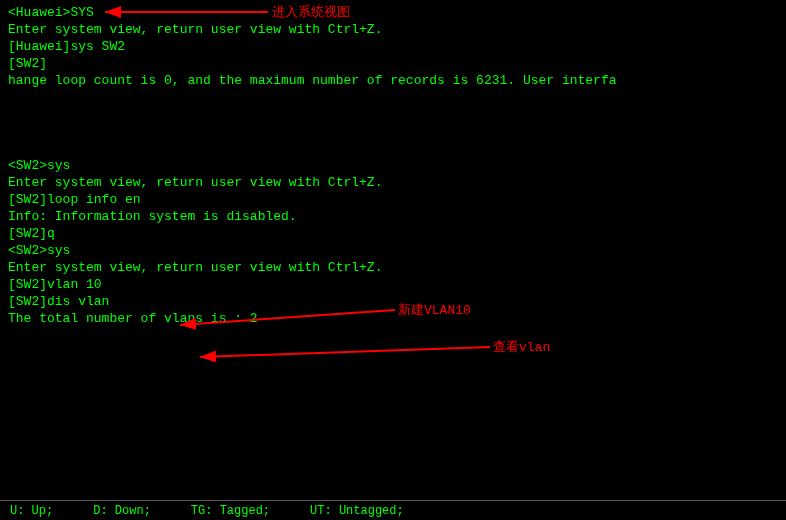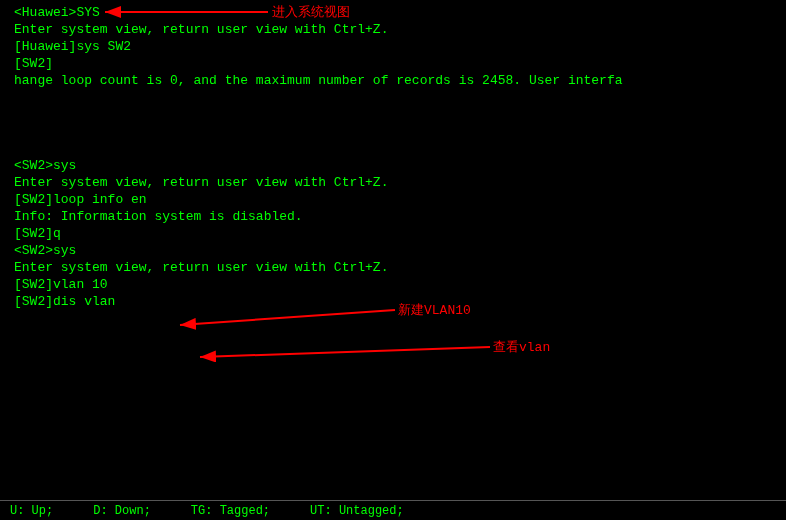--- a/index.html
+++ b/index.html
@@ -10,21 +10,21 @@
       font-family: 'Courier New', Courier, monospace;
       font-size: 13px;
       color: #00ff00;
       overflow: hidden;
       position: relative;
     }
     .terminal {
       width: 662px;
       height: 500px;
       background: #000;
-      padding: 4px 14px;
+      padding: 4px 8px;
       overflow: hidden;
       position: relative;
     }
     .line {
       line-height: 17px;
       white-space: pre;
       color: #00ff00;
     }
     .line-empty {
       height: 17px;
@@ -47,34 +47,35 @@
   </style>
 </head>
 <body>
 
 <div class="terminal">
 
 <div class="line">&lt;Huawei&gt;SYS</div>
     <div class="line">Enter system view, return user view with Ctrl+Z.</div>
     <div class="line">[Huawei]sys SW2</div>
     <div class="line">[SW2]</div>
-    <div class="line">hange loop count is 0, and the maximum number of records is 2458. User interfa</div>
+    <div class="line">hange loop count is 0, and the maximum number of records is 6231. User interfa</div>
     <div class="line-empty"></div>
     <div class="line-empty"></div>
     <div class="line-empty"></div>
     <div class="line-empty"></div>
     <div class="line">&lt;SW2&gt;sys</div>
     <div class="line">Enter system view, return user view with Ctrl+Z.</div>
     <div class="line">[SW2]loop info en</div>
     <div class="line">Info: Information system is disabled.</div>
     <div class="line">[SW2]q</div>
     <div class="line">&lt;SW2&gt;sys</div>
     <div class="line">Enter system view, return user view with Ctrl+Z.</div>
     <div class="line">[SW2]vlan 10</div>
     <div class="line">[SW2]dis vlan</div>
+    <div class="line">The total number of vlans is : 2</div>
   </div>
 
 <svg style="position:absolute;top:0;left:0;pointer-events:none;" width="786" height="30">
 
   <defs>
     <marker id="arrowhead1" markerWidth="8" markerHeight="6" refX="8" refY="3" orient="auto">
       <polygon points="0 0, 8 3, 0 6" fill="#ff0000"></polygon>
     </marker>
   </defs>
   <line x1="268" y1="12" x2="105" y2="12" stroke="#ff0000" stroke-width="2" marker-end="url(#arrowhead1)"></line>

